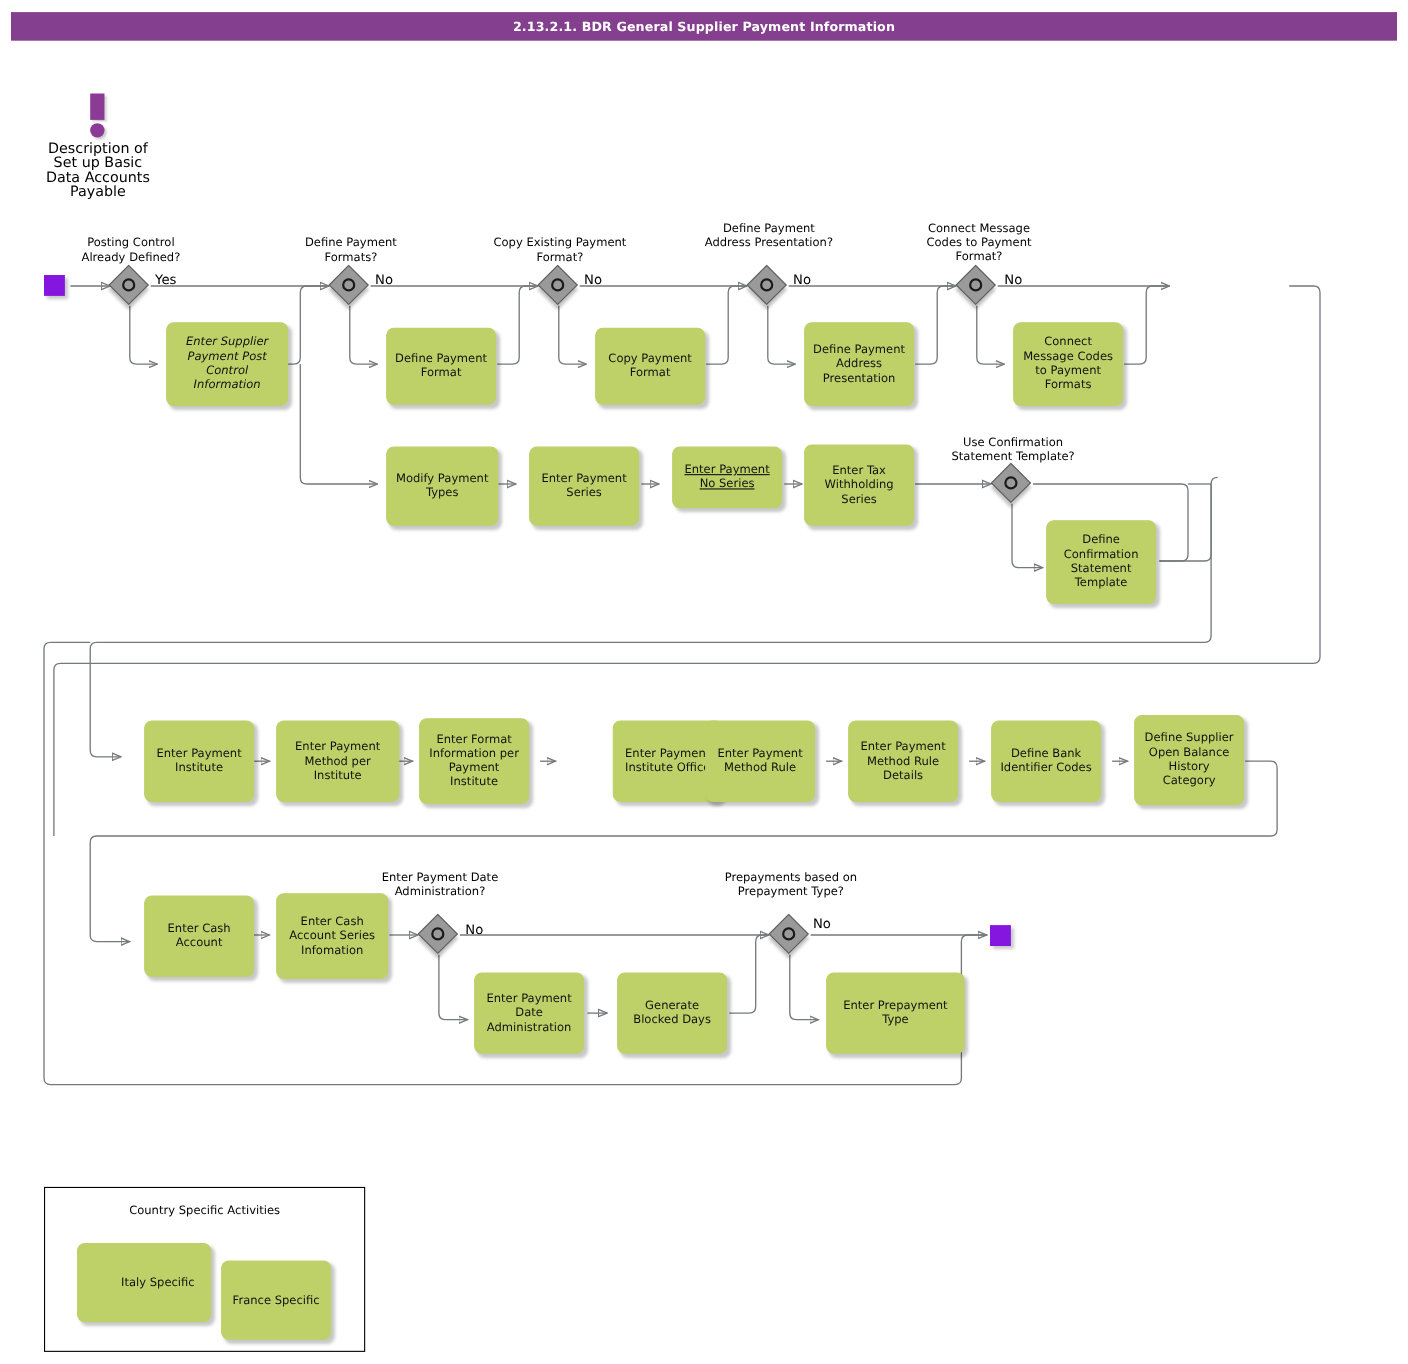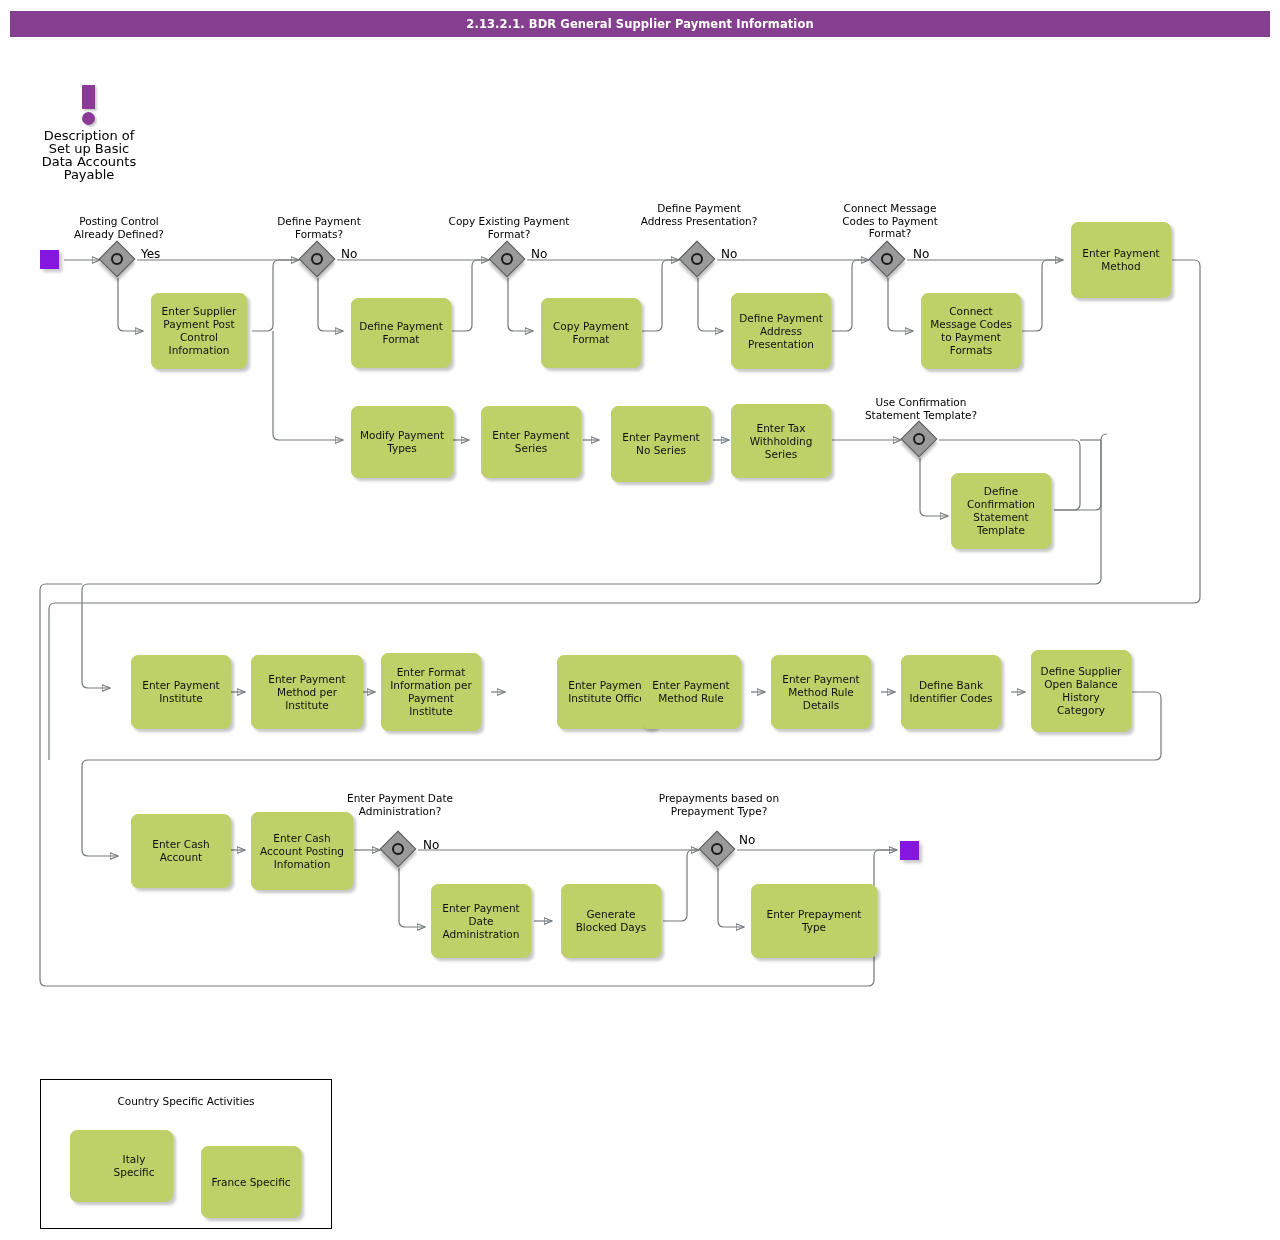--- a/index.html
+++ b/index.html
@@ -198,47 +198,46 @@
     </div>
   <div class="gw" style="left:382px;top:833px;">
     <div class="dia"></div>
       <div class="ring"></div>
     </div>
   <div class="gw" style="left:701px;top:833px;">
     <div class="dia"></div>
       <div class="ring"></div>
     </div>
 
-  <div class="task" style="left:151px;top:293px;width:96px;height:76px;">Enter Supplier Payment Post Control Information</div>
+  <div class="task" style="left:151px;top:293px;width:111px;height:76px;font-style:italic;">Enter Supplier Payment Post Control Information</div>
   <div class="task" style="left:351px;top:298px;width:100px;height:70px;">Define Payment Format</div>
   <div class="task" style="left:541px;top:298px;width:100px;height:70px;">Copy Payment Format</div>
   <div class="task" style="left:731px;top:293px;width:100px;height:76px;">Define Payment Address Presentation</div>
   <div class="task" style="left:921px;top:293px;width:100px;height:76px;">Connect Message Codes to Payment Formats</div>
-  <div class="task" style="left:1071px;top:222px;width:100px;height:76px;">Enter Payment Method</div>
 
   <div class="task" style="left:351px;top:406px;width:102px;height:72px;">Modify Payment Types</div>
   <div class="task" style="left:481px;top:406px;width:100px;height:72px;">Enter Payment Series</div>
-  <div class="task" style="left:611px;top:406px;width:100px;height:76px;">Enter Payment No Series</div>
+  <div class="task" style="left:611px;top:406px;width:100px;height:56px;text-decoration:underline;">Enter Payment No Series</div>
   <div class="task" style="left:731px;top:404px;width:100px;height:74px;">Enter Tax Withholding Series</div>
   <div class="task" style="left:951px;top:473px;width:100px;height:76px;">Define Confirmation Statement Template</div>
 
   <div class="task" style="left:131px;top:655px;width:100px;height:74px;">Enter Payment Institute</div>
   <div class="task" style="left:251px;top:655px;width:112px;height:74px;">Enter Payment Method per Institute</div>
   <div class="task" style="left:381px;top:653px;width:100px;height:78px;">Enter Format Information per Payment Institute</div>
   <div class="task" style="left:511px;top:655px;width:100px;height:74px;margin-left:46px;">Enter Payment Institute Office</div>
   <div class="task" style="left:641px;top:655px;width:100px;height:74px;">Enter Payment Method Rule</div>
   <div class="task" style="left:771px;top:655px;width:100px;height:74px;">Enter Payment Method Rule Details</div>
   <div class="task" style="left:901px;top:655px;width:100px;height:74px;">Define Bank Identifier Codes</div>
   <div class="task" style="left:1031px;top:650px;width:100px;height:82px;">Define Supplier Open Balance History Category</div>
 
   <div class="task" style="left:131px;top:814px;width:100px;height:74px;">Enter Cash Account</div>
-  <div class="task" style="left:251px;top:812px;width:102px;height:78px;">Enter Cash Account Posting Infomation</div>
+  <div class="task" style="left:251px;top:812px;width:102px;height:78px;">Enter Cash Account Series Infomation</div>
   <div class="task" style="left:431px;top:884px;width:100px;height:74px;">Enter Payment Date Administration</div>
   <div class="task" style="left:561px;top:884px;width:100px;height:74px;">Generate Blocked Days</div>
   <div class="task" style="left:751px;top:884px;width:126px;height:74px;">Enter Prepayment Type</div>
 
   <div class="legend" style="left:40px;top:1079px;width:292px;height:150px;">
     <div class="legend-title" style="top:15px;">Country Specific Activities</div>
-    <div class="task" style="left:29px;top:50px;width:103px;height:72px;padding-left:30px;">Italy Specific</div>
+    <div class="task" style="left:29px;top:50px;width:122px;height:72px;padding-left:30px;">Italy Specific</div>
     <div class="task" style="left:160px;top:50px;width:100px;height:72px;margin-top:16px;">France Specific</div>
   </div>
 
 </div>
 
 </body></html>

